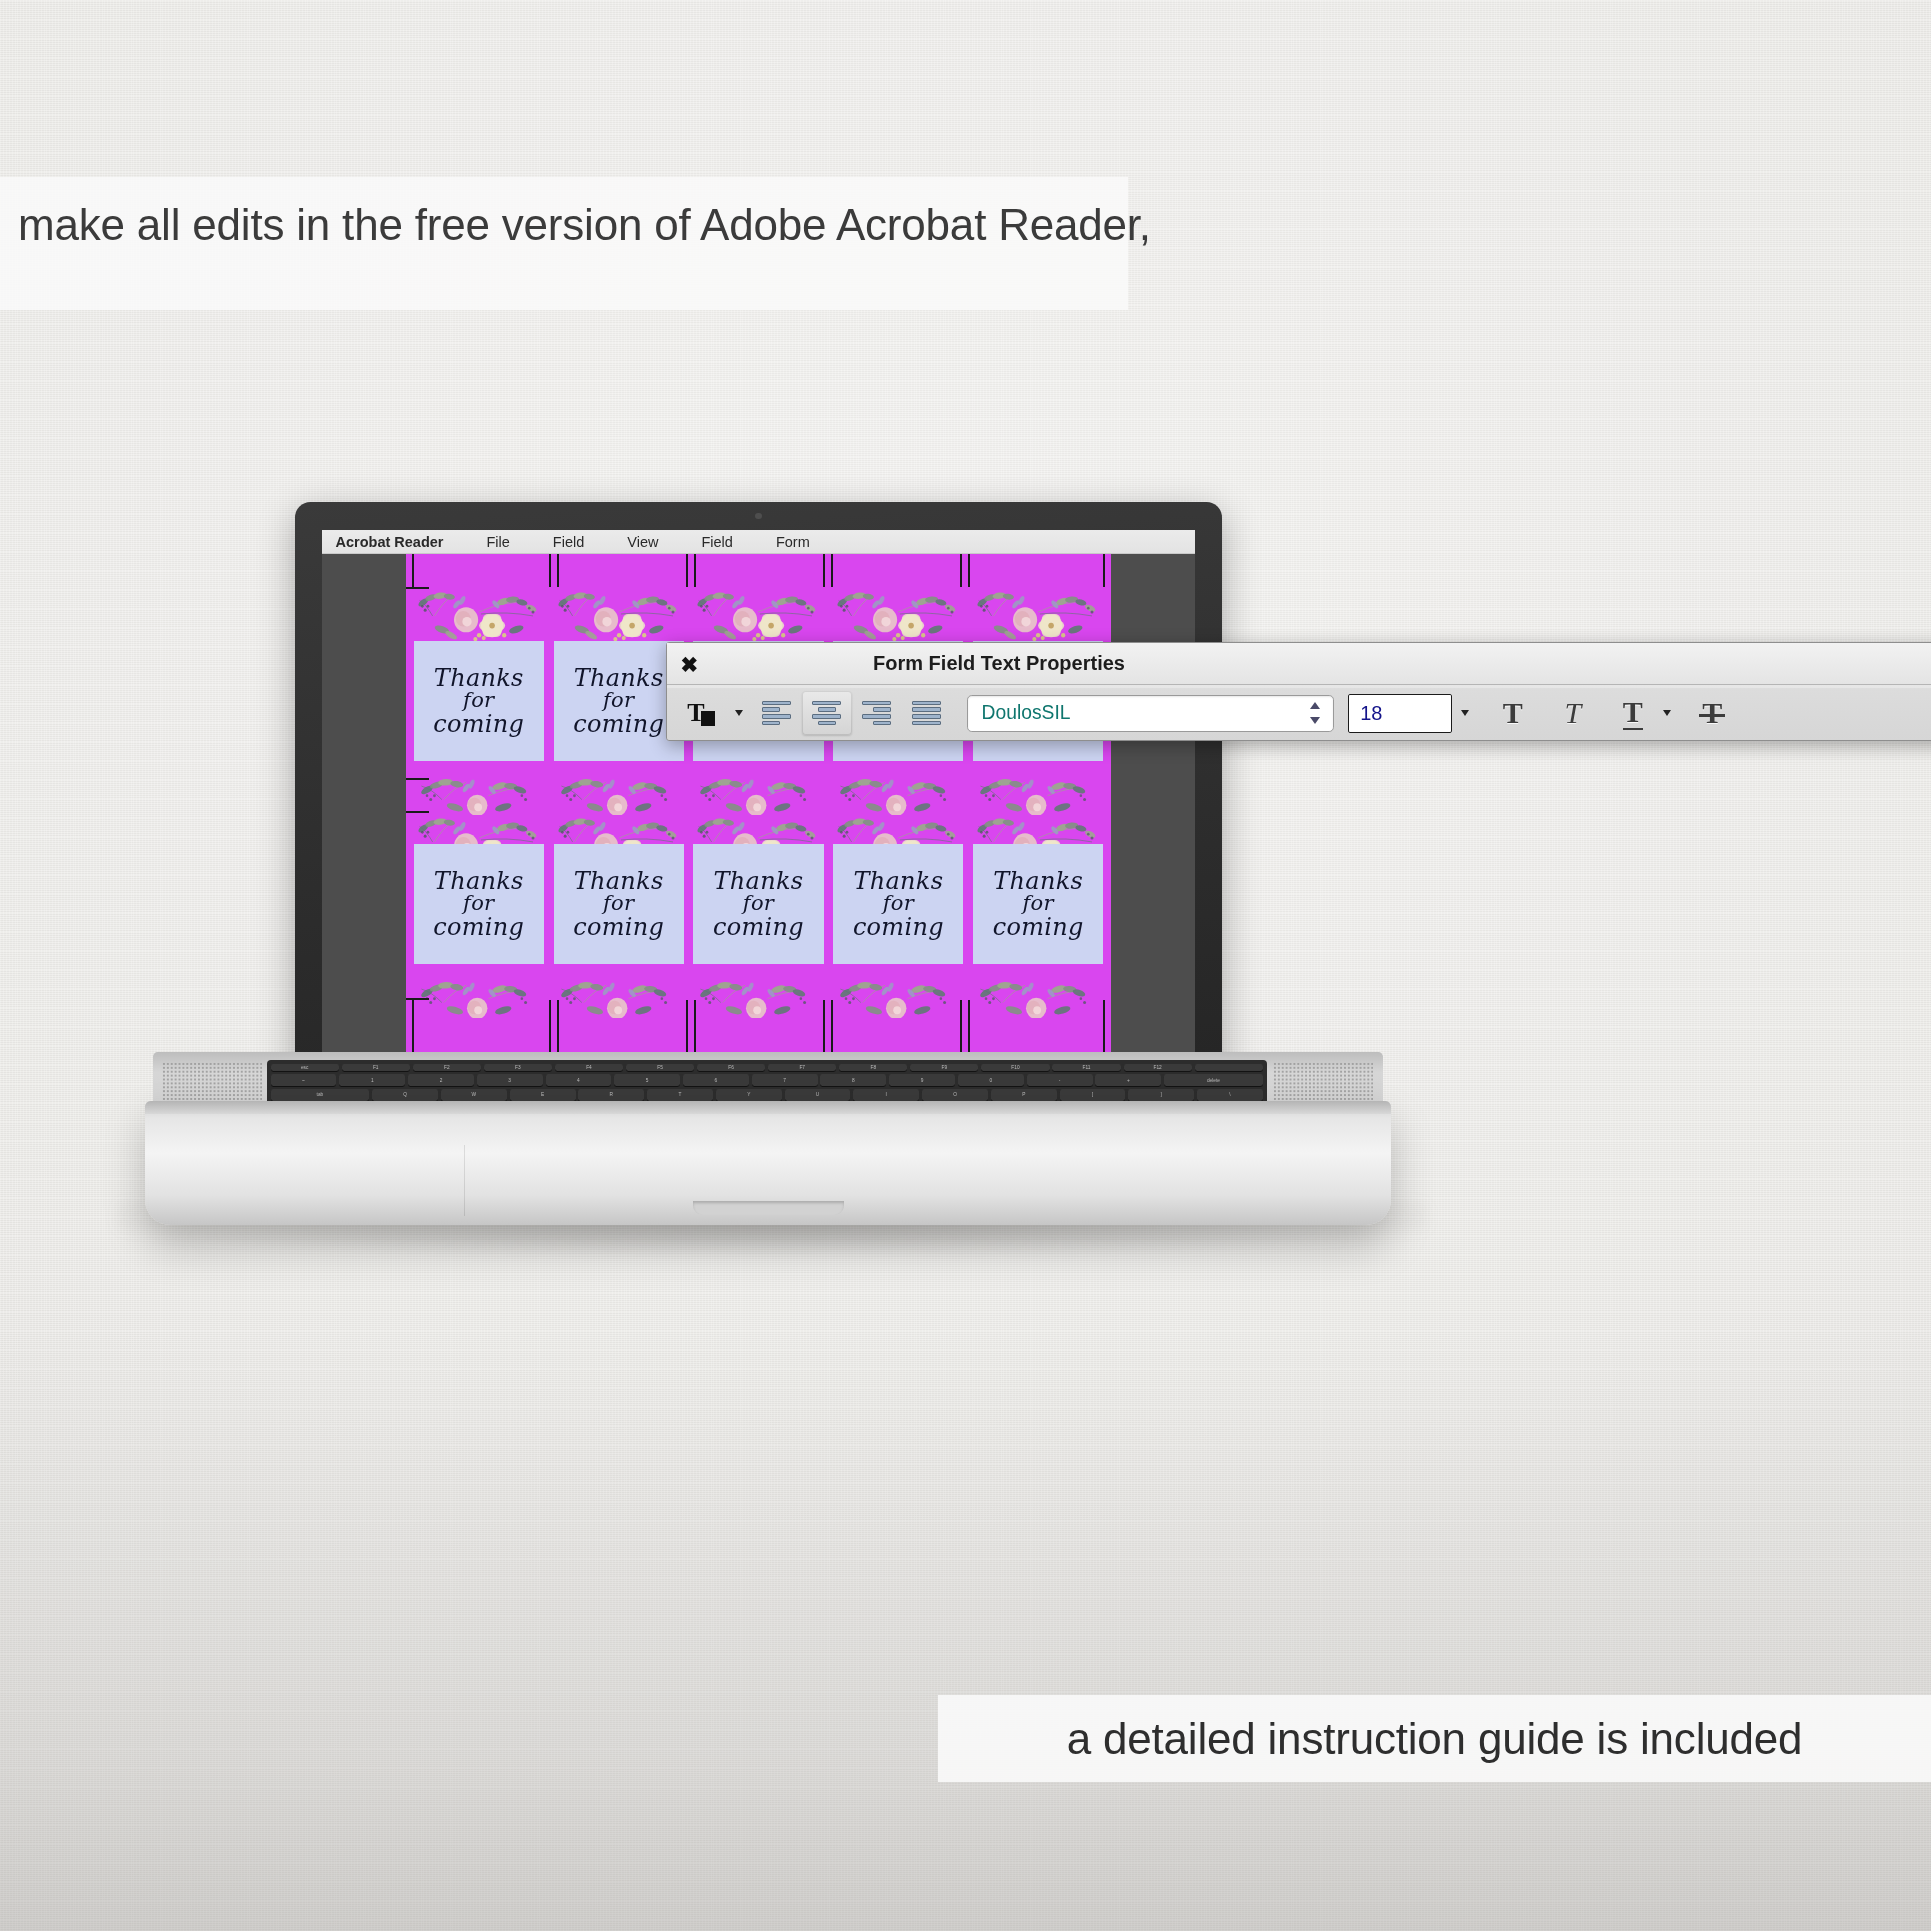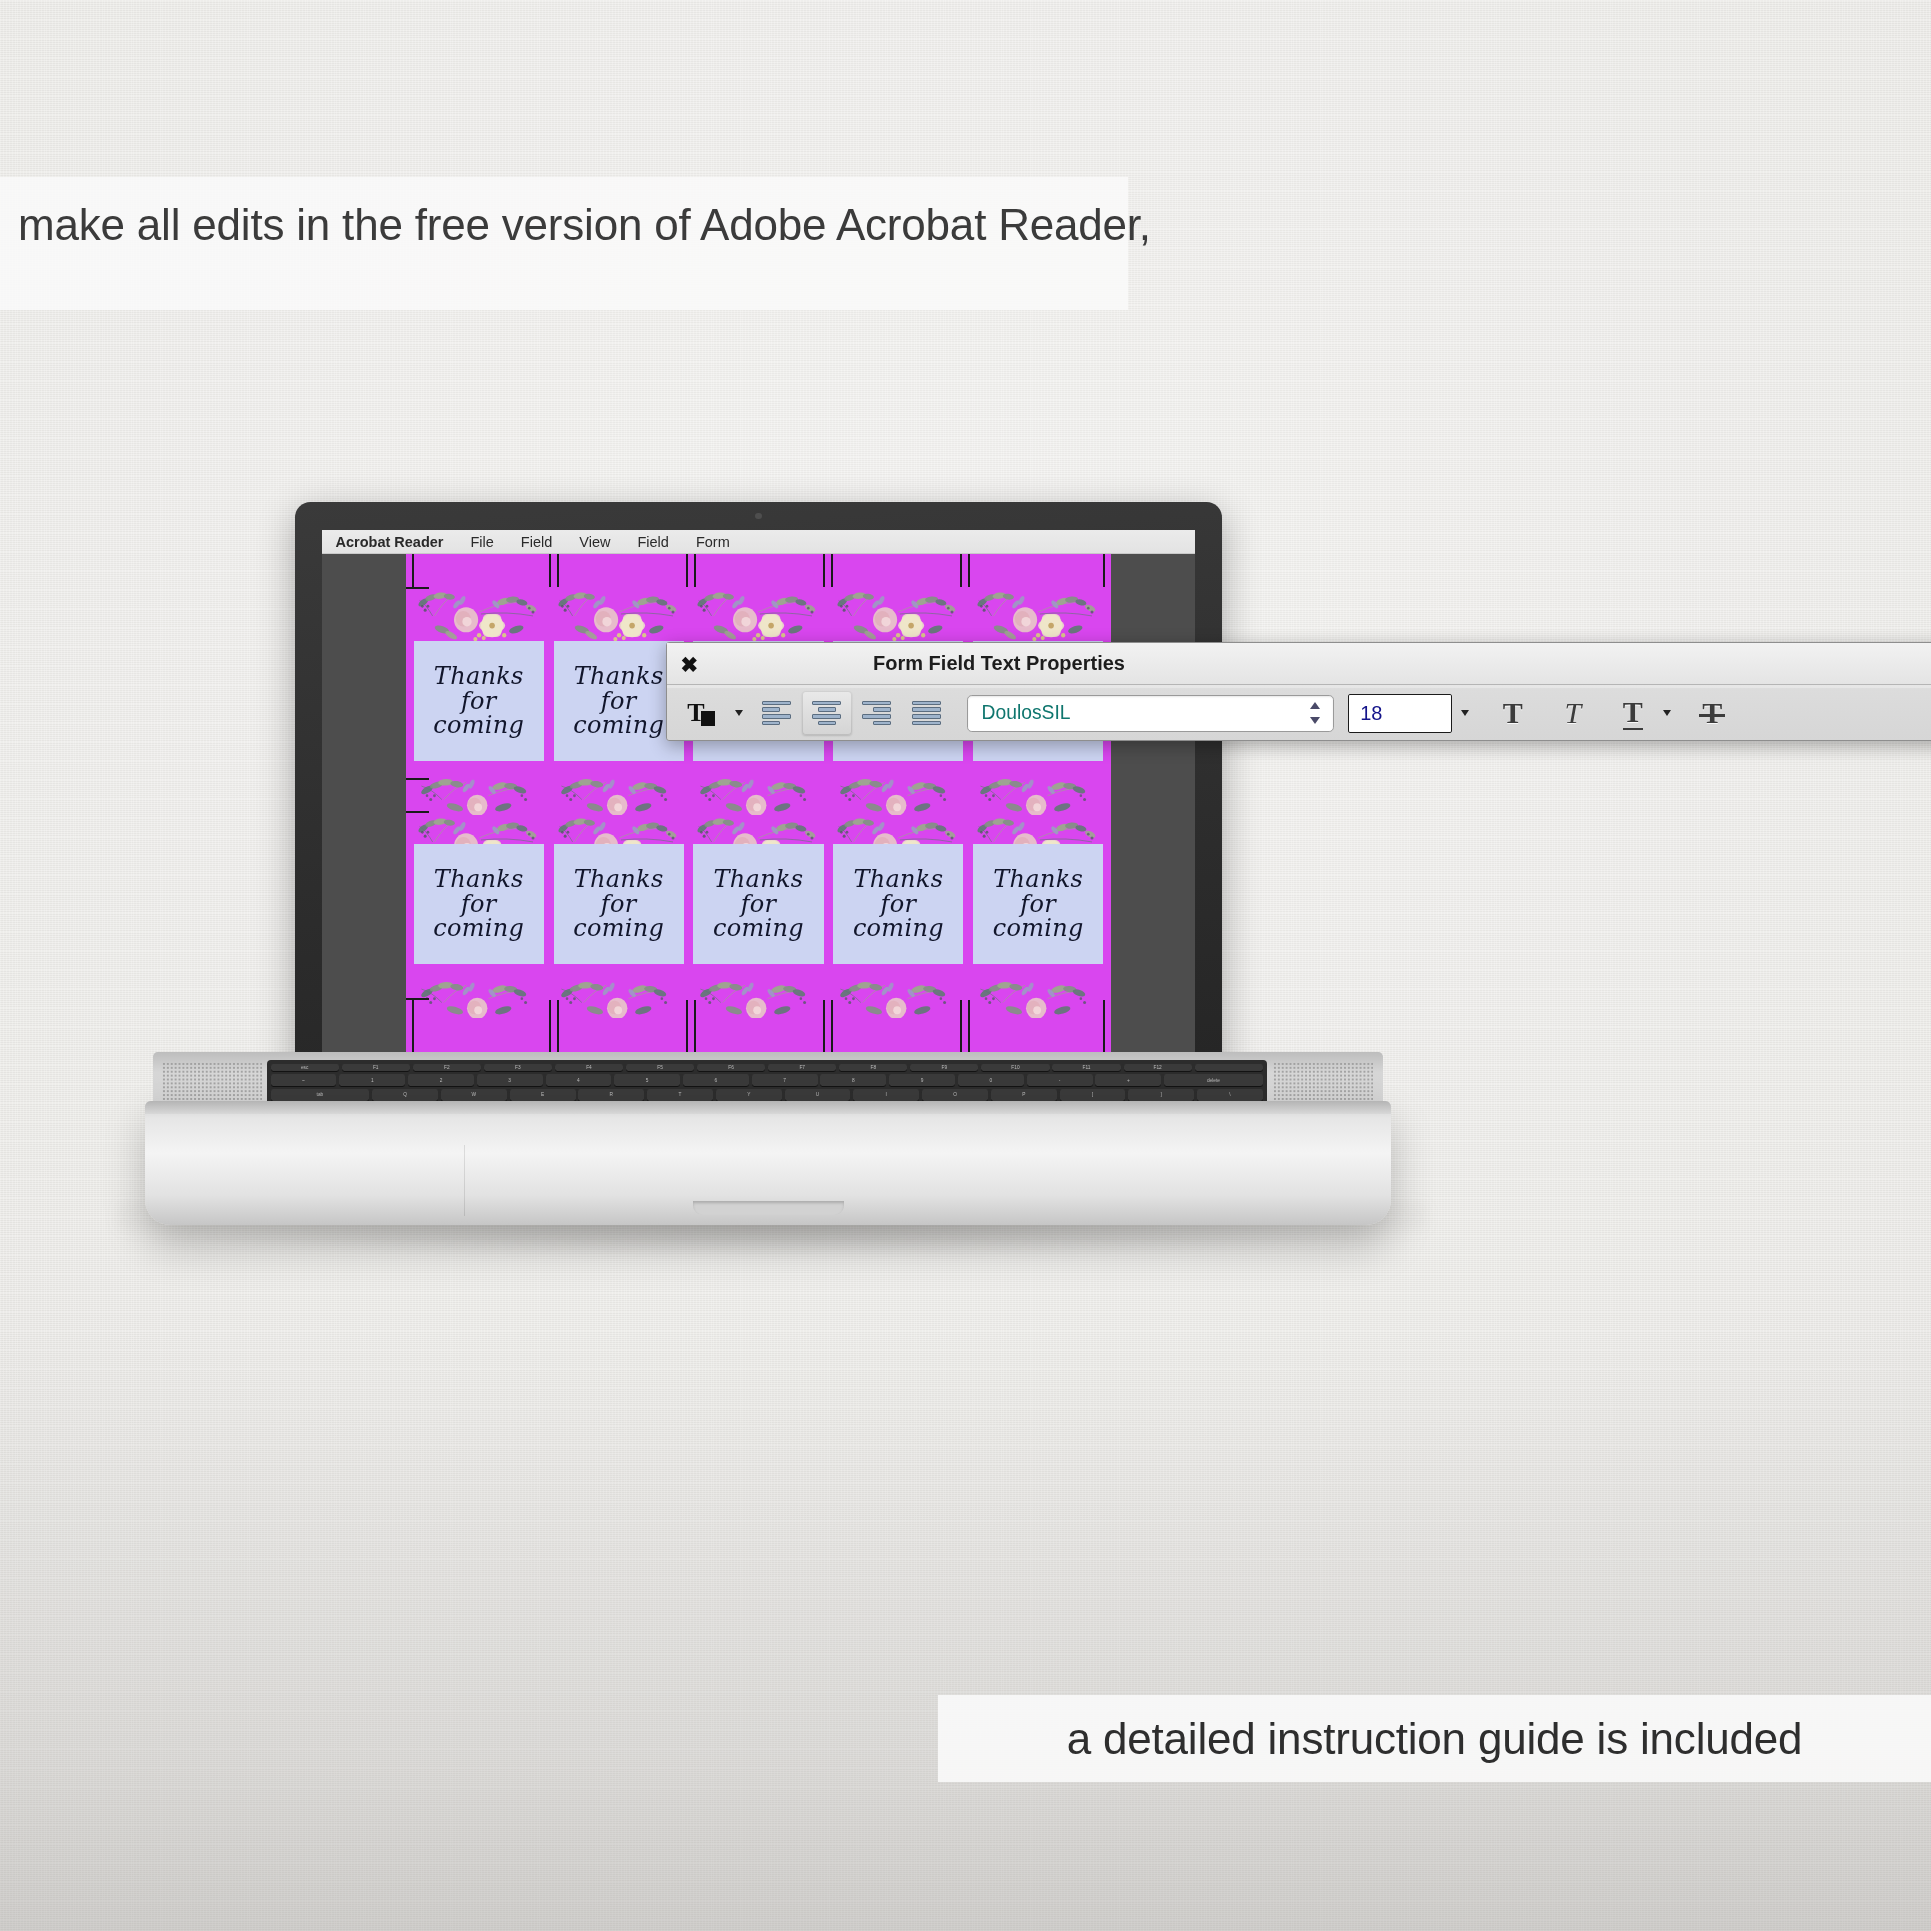--- a/index.html
+++ b/index.html
@@ -76,21 +76,21 @@
     position: absolute; left: 27px; top: 28px; right: 27px; bottom: 56px;
     background: #4d4d4d;
     overflow: hidden;
   }
 
   
   #menubar {
     position: absolute; left: 0; top: 0; right: 0; height: 24px;
     background: linear-gradient(to bottom, #ebebeb, #e3e3e3);
     border-bottom: 1px solid #c9c9c9;
-    display: flex; align-items: center; gap: 0;
+    display: flex; align-items: center; gap: 16px;
     padding-left: 13.5px;
     z-index: 5;
   }
   #menubar .mi { font-size: 14.5px; color: #2a2a2a; padding: 0 13.5px; white-space: nowrap; }
   #menubar .mi.app { font-weight: bold; padding-left: 0; }
 
   
   #viewer {
     position: absolute; left: 0; top: 24px; right: 0; bottom: 0;
     background: #4d4d4d;
@@ -120,21 +120,21 @@
     overflow: hidden;
   }
   .tagcard .tl {
     font-family: "DejaVu Serif", serif;
     font-style: italic;
     color: #11152b;
     line-height: 1.02;
     letter-spacing: 0.3px;
   }
   .tagcard .tl1 { font-size: 24px; }
-  .tagcard .tl2 { font-size: 24px; }
+  .tagcard .tl2 { font-size: 21px; }
   .tagcard .tl3 { font-size: 24px; }
 
   
   #chin {
     position: absolute; left: 27px; right: 27px; bottom: 5.8px; height: 52px;
     background: #0a0a0a;
   }
   #lidfoot {
     position: absolute; left: 0; right: 0; bottom: 0; height: 7.7px;
     background: linear-gradient(to bottom, #2b2b2b, #1e1e1e);

